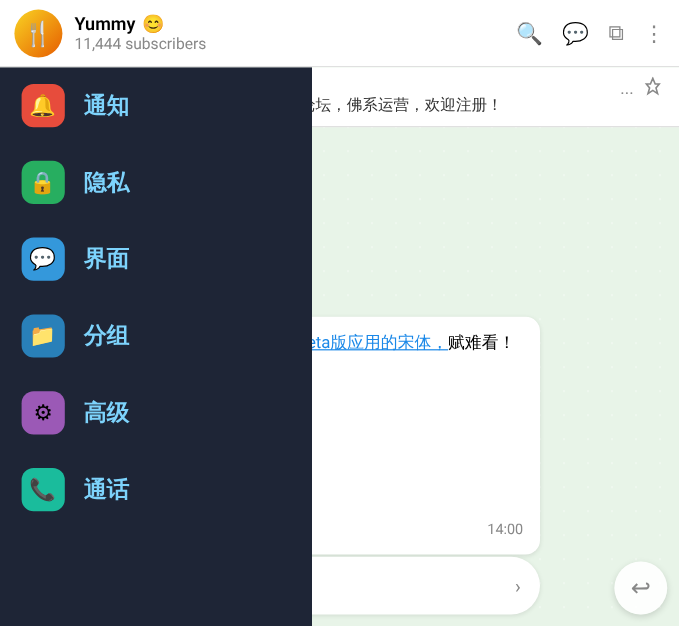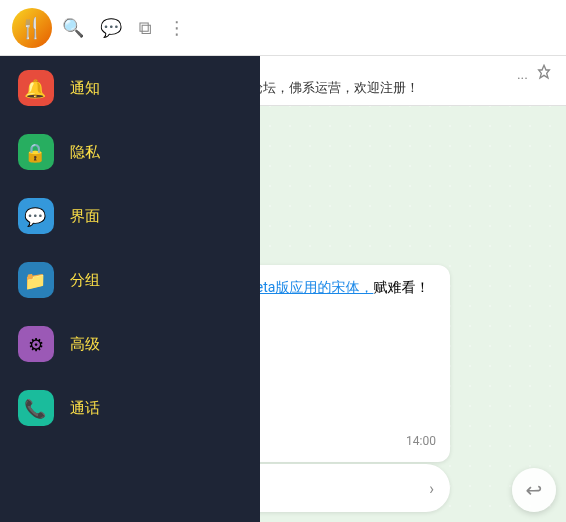--- a/index.html
+++ b/index.html
@@ -100,22 +100,23 @@
       width: 36px;
       height: 36px;
       border-radius: 10px;
       display: flex;
       align-items: center;
       justify-content: center;
       font-size: 18px;
       flex-shrink: 0;
     }
     .settings-label {
-      font-size: 15px;
-      color: #fde047;
+      font-size: 19px;
+      color: #7dd3fc;
+      font-weight: bold;
     }
 
     
     .chat-area {
       position: absolute;
       left: 0;
       right: 0;
       top: 0;
       bottom: 0;
       z-index: 1;
@@ -317,20 +318,27 @@
       z-index: 3;
       font-size: 20px;
       color: #888;
     }
   </style>
 </head>
 <body>
 
 <div class="header">
   <div class="header-avatar">🍴</div>
+  <div class="header-info">
+    <div class="header-title">
+      <span>Yummy</span>
+      <span>😊</span>
+    </div>
+    <div class="header-subtitle">11,444 subscribers</div>
+  </div>
   <div class="header-icons">
     <span class="header-icon">🔍</span>
     <span class="header-icon">💬</span>
     <span class="header-icon">⧉</span>
     <span class="header-icon">⋮</span>
   </div>
 </div>
 
 <div class="main">
   <div class="bg-pattern"></div>

